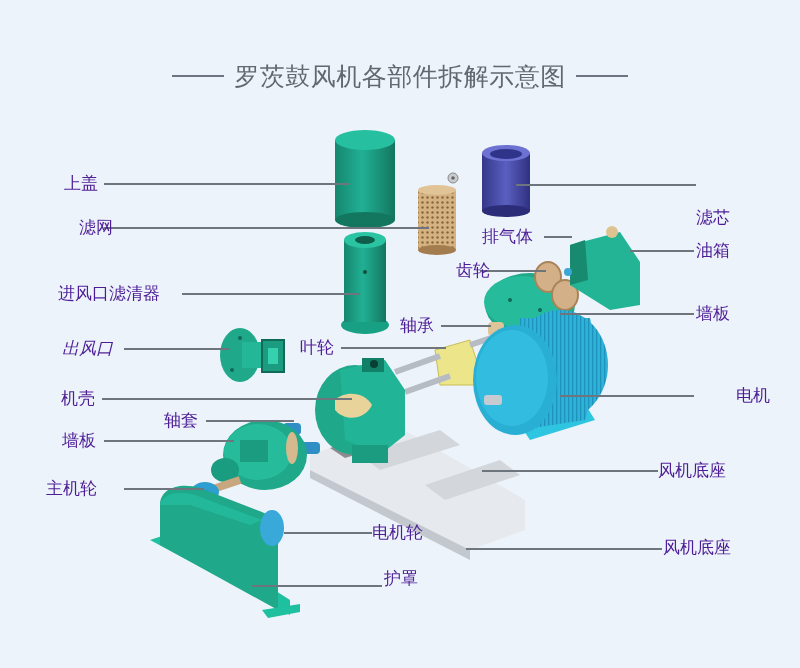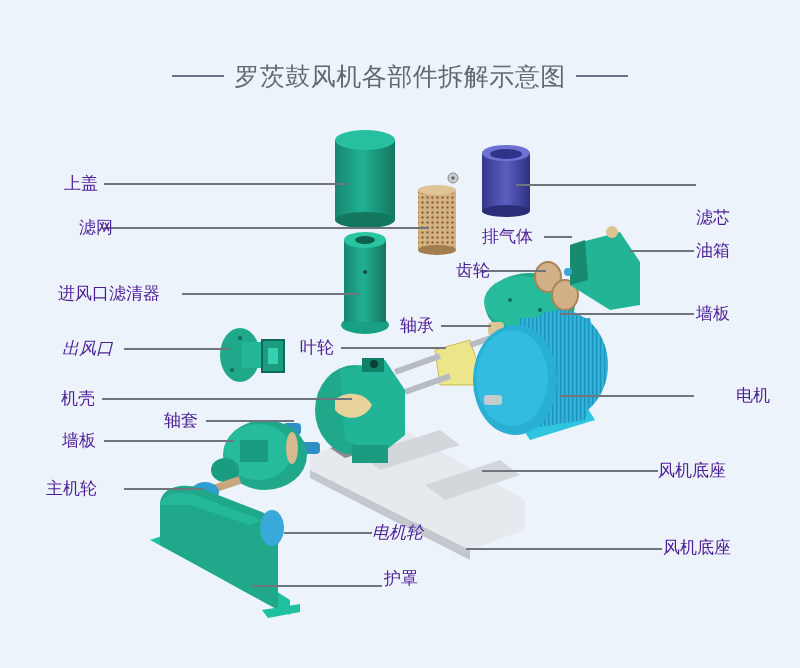--- a/index.html
+++ b/index.html
@@ -214,21 +214,21 @@
   <span class="label" style="left:62px; top:338px;font-style:italic;">出风口</span>
   <span class="label" style="left:61px; top:388px;">机壳</span>
   <span class="label" style="left:62px; top:430px;">墙板</span>
   <span class="label" style="left:46px; top:478px;">主机轮</span>
 
   <span class="label" style="left:482px; top:226px;">排气体</span>
   <span class="label" style="left:456px; top:260px;">齿轮</span>
   <span class="label" style="left:400px; top:315px;">轴承</span>
   <span class="label" style="left:300px; top:337px;">叶轮</span>
   <span class="label" style="left:164px; top:410px;">轴套</span>
-  <span class="label" style="left:372px; top:522px;font-style:italic;">电机轮</span>
+  <span class="label" style="left:372px; top:522px;">电机轮</span>
   <span class="label" style="left:384px; top:568px;">护罩</span>
 
   <span class="label" style="left:696px; top:174px;margin-top:33px;">滤芯</span>
   <span class="label" style="left:696px; top:240px;">油箱</span>
   <span class="label" style="left:696px; top:303px;">墙板</span>
   <span class="label" style="left:736px; top:385px;">电机</span>
   <span class="label" style="left:658px; top:460px;">风机底座</span>
   <span class="label" style="left:663px; top:538px;font-family:Liberation Serif, serif;">风机底座</span>
 </div>
 

